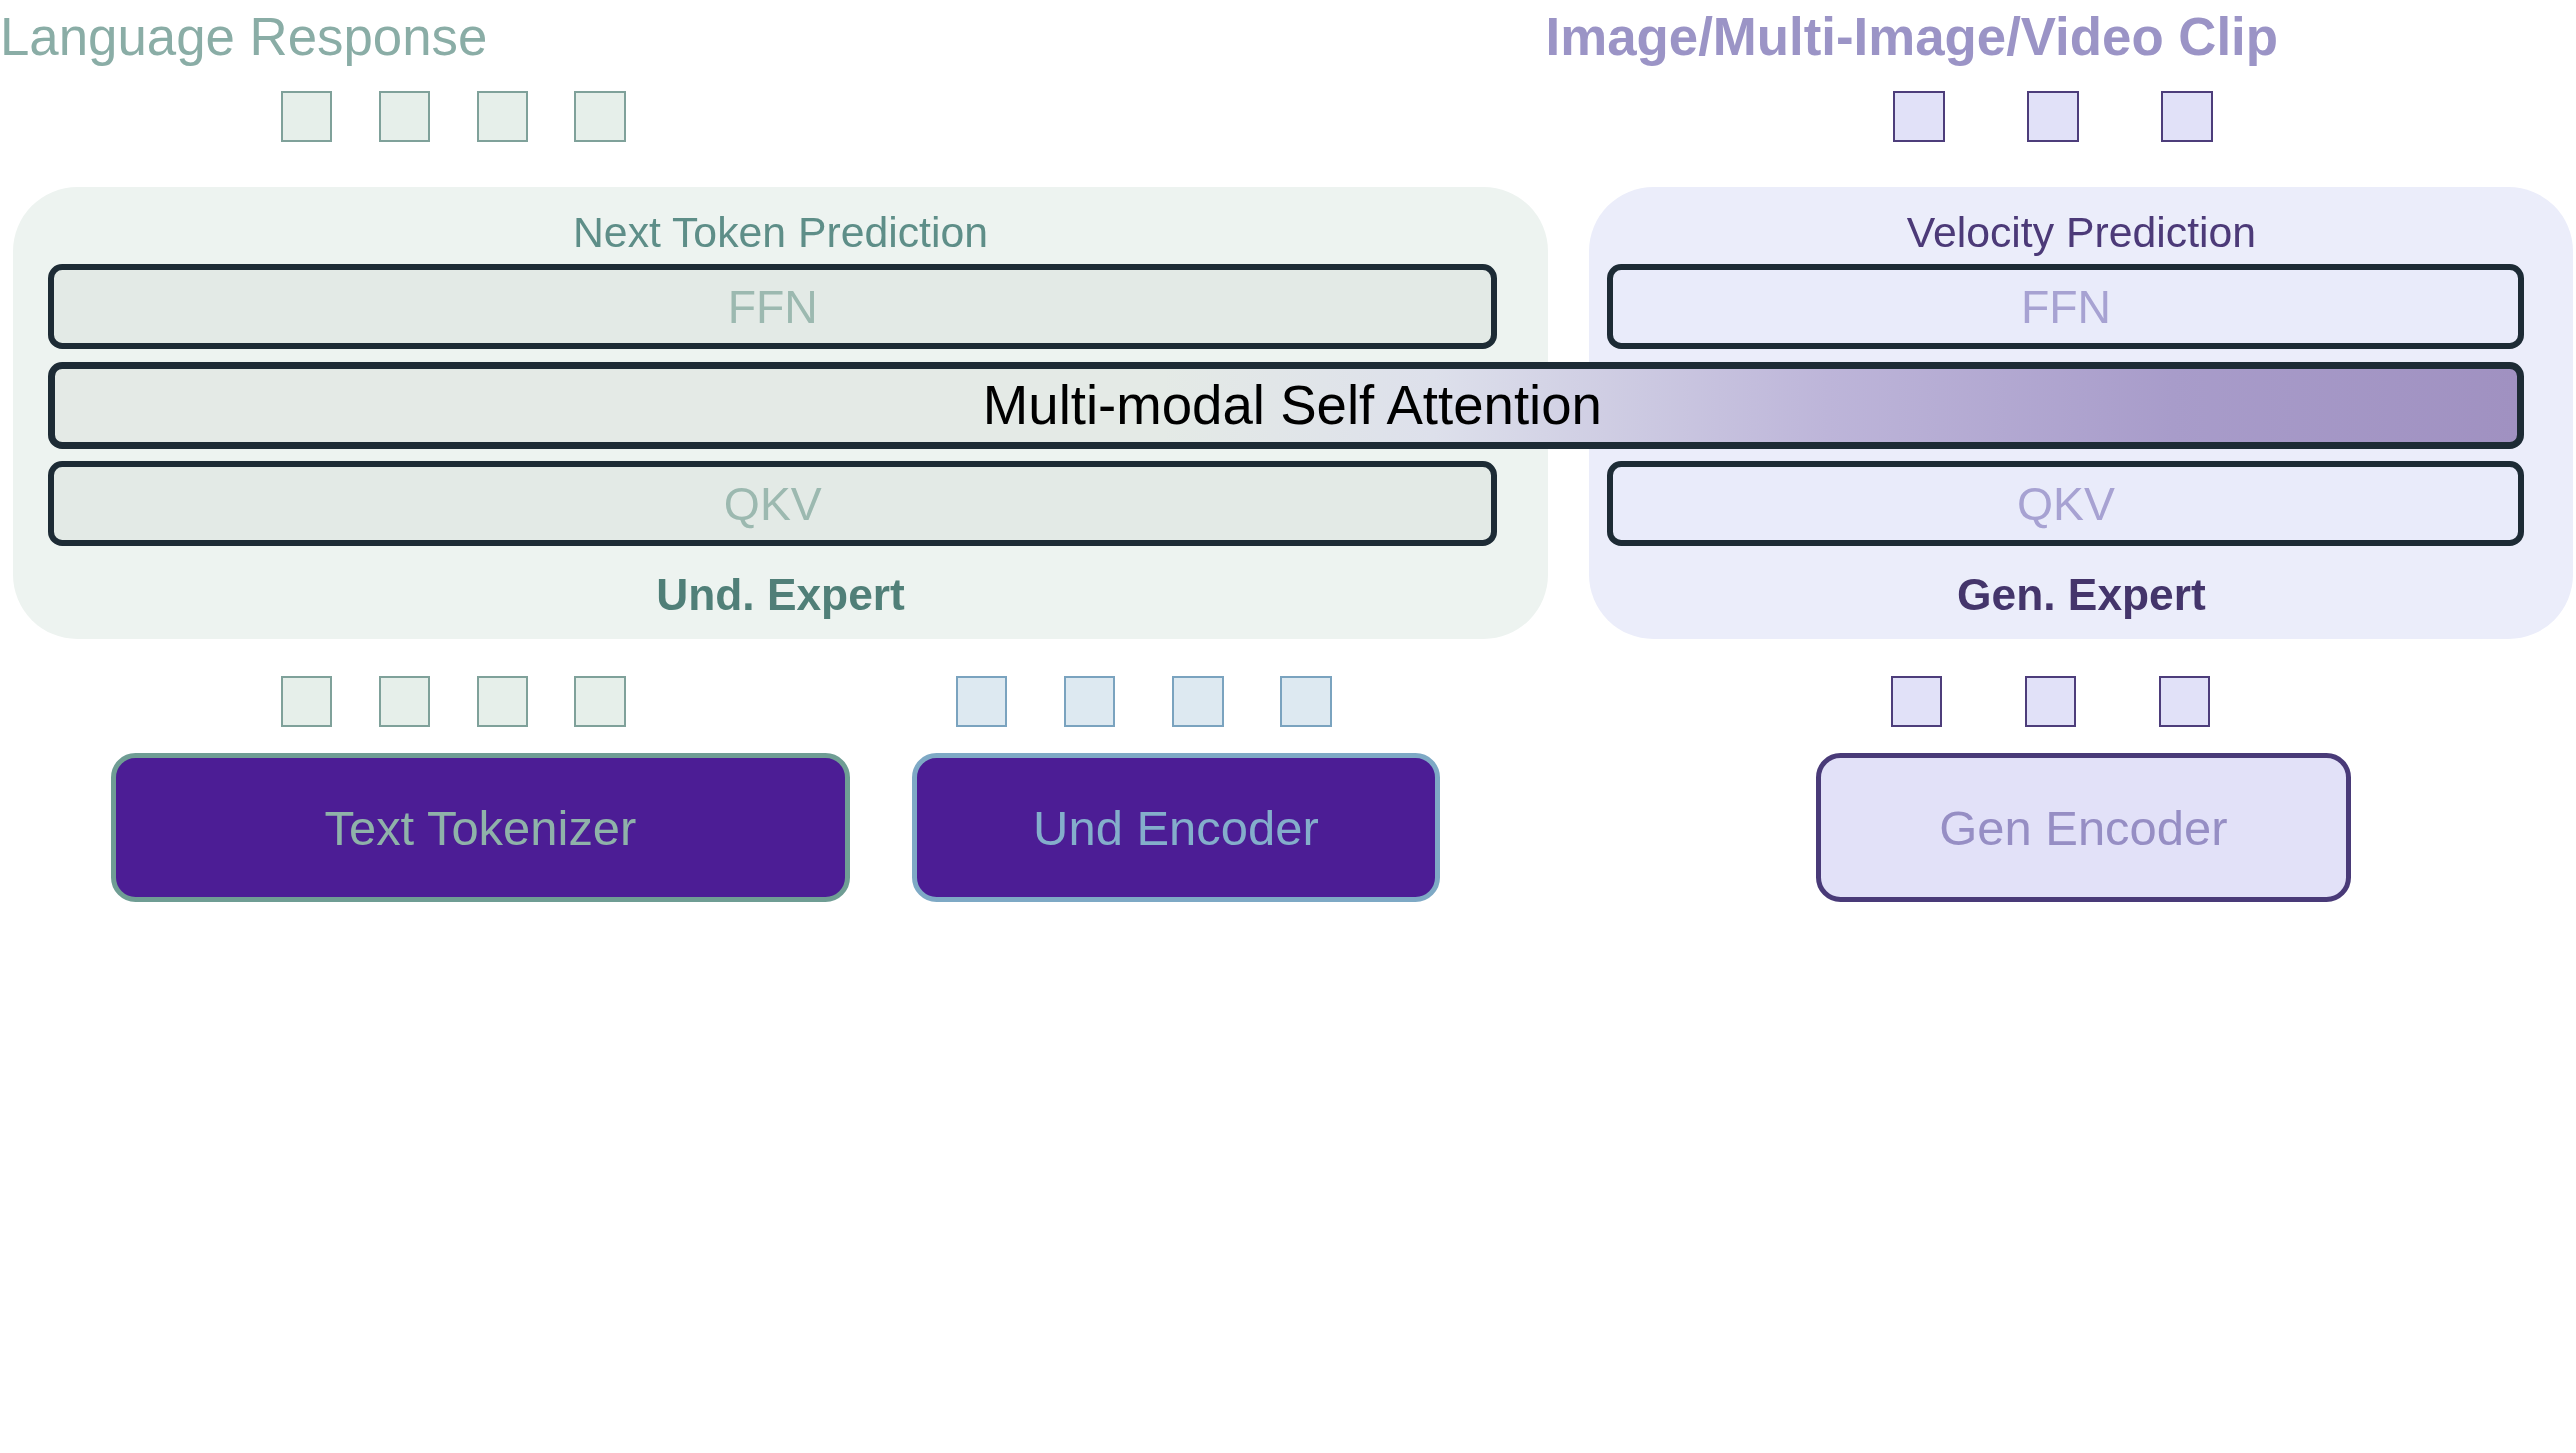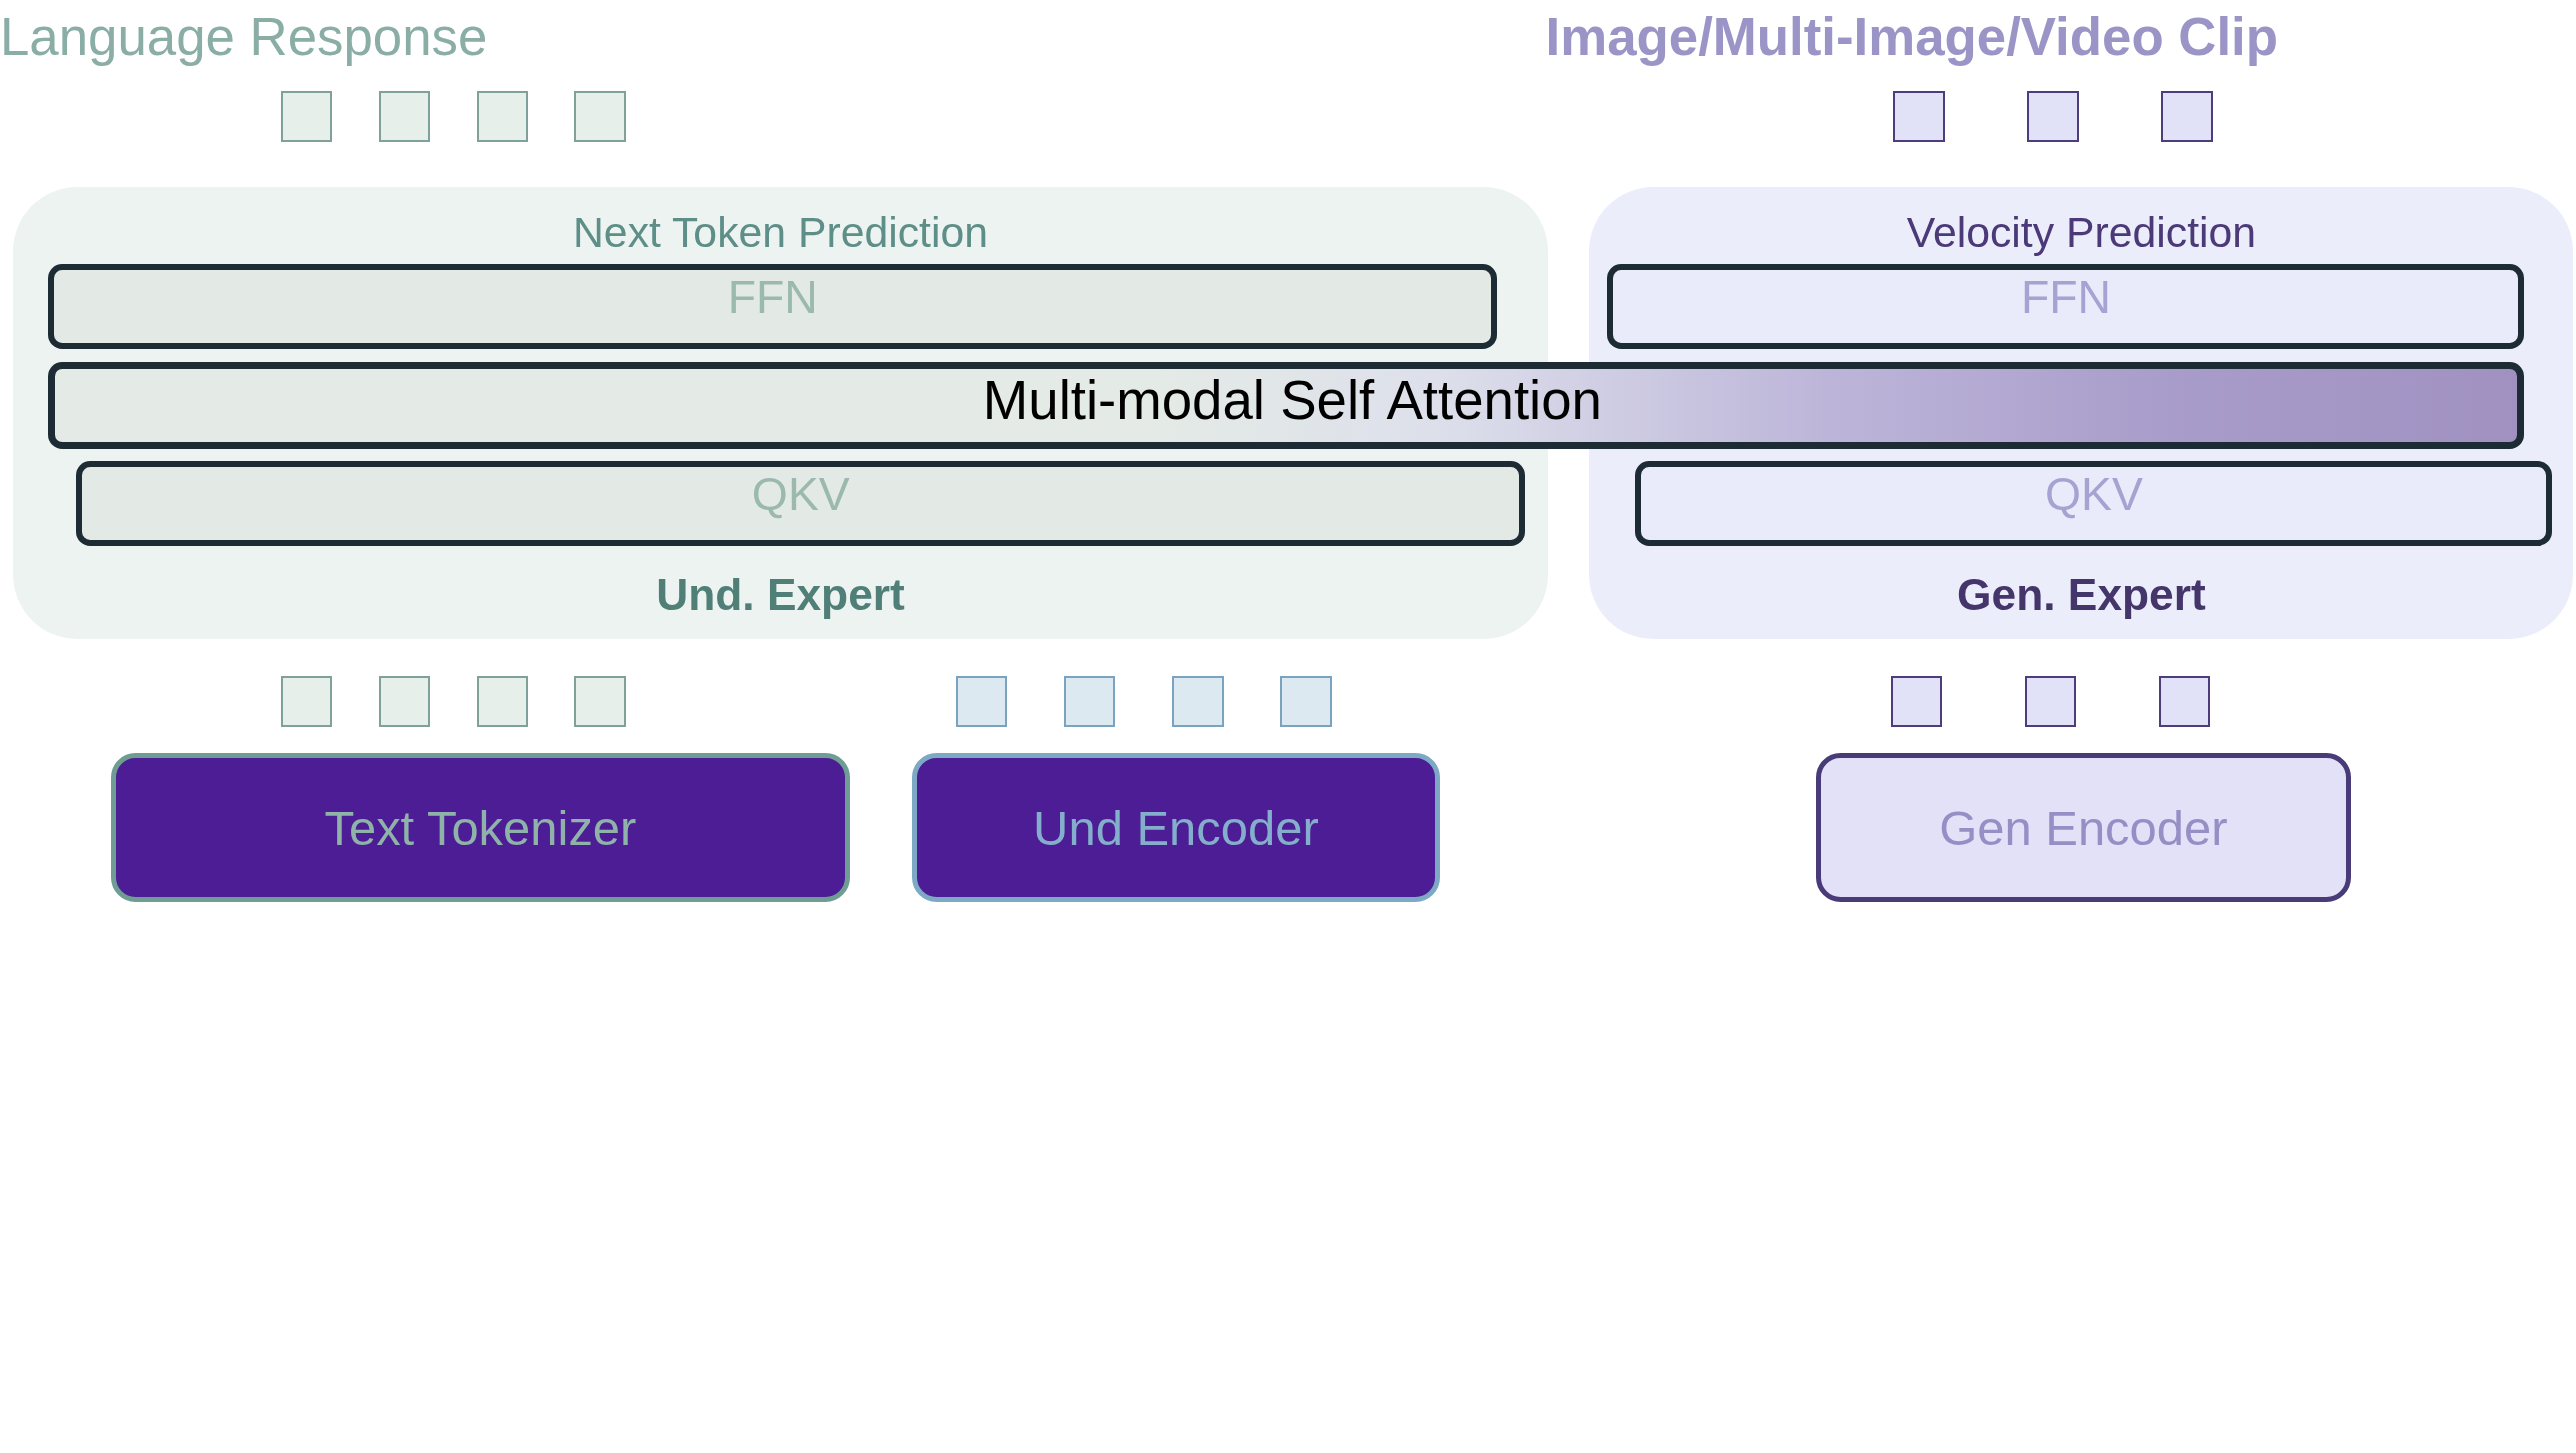--- a/index.html
+++ b/index.html
@@ -30,27 +30,27 @@
   .panel.right{left:61.7%;width:38.2%;background:var(--panel-right-bg,#ebedfa);}
   .panel-title{position:absolute;top:22.9%;font-size:1.66vw;font-weight:400;text-align:center;white-space:nowrap;}
   .panel-title.teal{left:0.5%;width:59.6%;color:var(--teal-title,#5e8e88);}
   .panel-title.purple{left:61.7%;width:38.2%;color:var(--purple-title,#4c3a78);}
 
   
   .bar{
     position:absolute;box-sizing:border-box;
     border:0.25vw solid var(--bar-border,#1d2b35);
     border-radius:0.55vw;
-    display:flex;align-items:flex-start;justify-content:center;
+    display:flex;align-items:center;justify-content:center;
   }
   .bar .bar-text{font-size:1.8vw;white-space:nowrap;}
   .bar.ffn-left,.bar.qkv-left{left:1.875%;width:56.25%;background:var(--bar-left-bg,#e3eae6);}
   .bar.ffn-right,.bar.qkv-right{left:62.4%;width:35.6%;background:var(--bar-right-bg,#e9ebfa);}
   .bar.ffn-left,.bar.ffn-right{top:29.1%;height:9.3%;}
-  .bar.qkv-left,.bar.qkv-right{top:50.8%;height:9.3%;margin-left:28px;}
+  .bar.qkv-left,.bar.qkv-right{top:50.8%;height:9.3%;}
   .bar.ffn-left .bar-text,.bar.qkv-left .bar-text{color:var(--teal-bar-text,#9cb9b0);}
   .bar.ffn-right .bar-text,.bar.qkv-right .bar-text{color:var(--purple-bar-text,#a7a2d2);}
 
   .bar.attention{
     left:1.875%;width:96.125%;top:39.8%;height:9.6%;
     border-width:0.3vw;
     background:linear-gradient(90deg,
       var(--attention-grad-start,#e4eae6) 0%,
       var(--attention-grad-start,#e4eae6) 45%,
       #dde0eb 56%,

